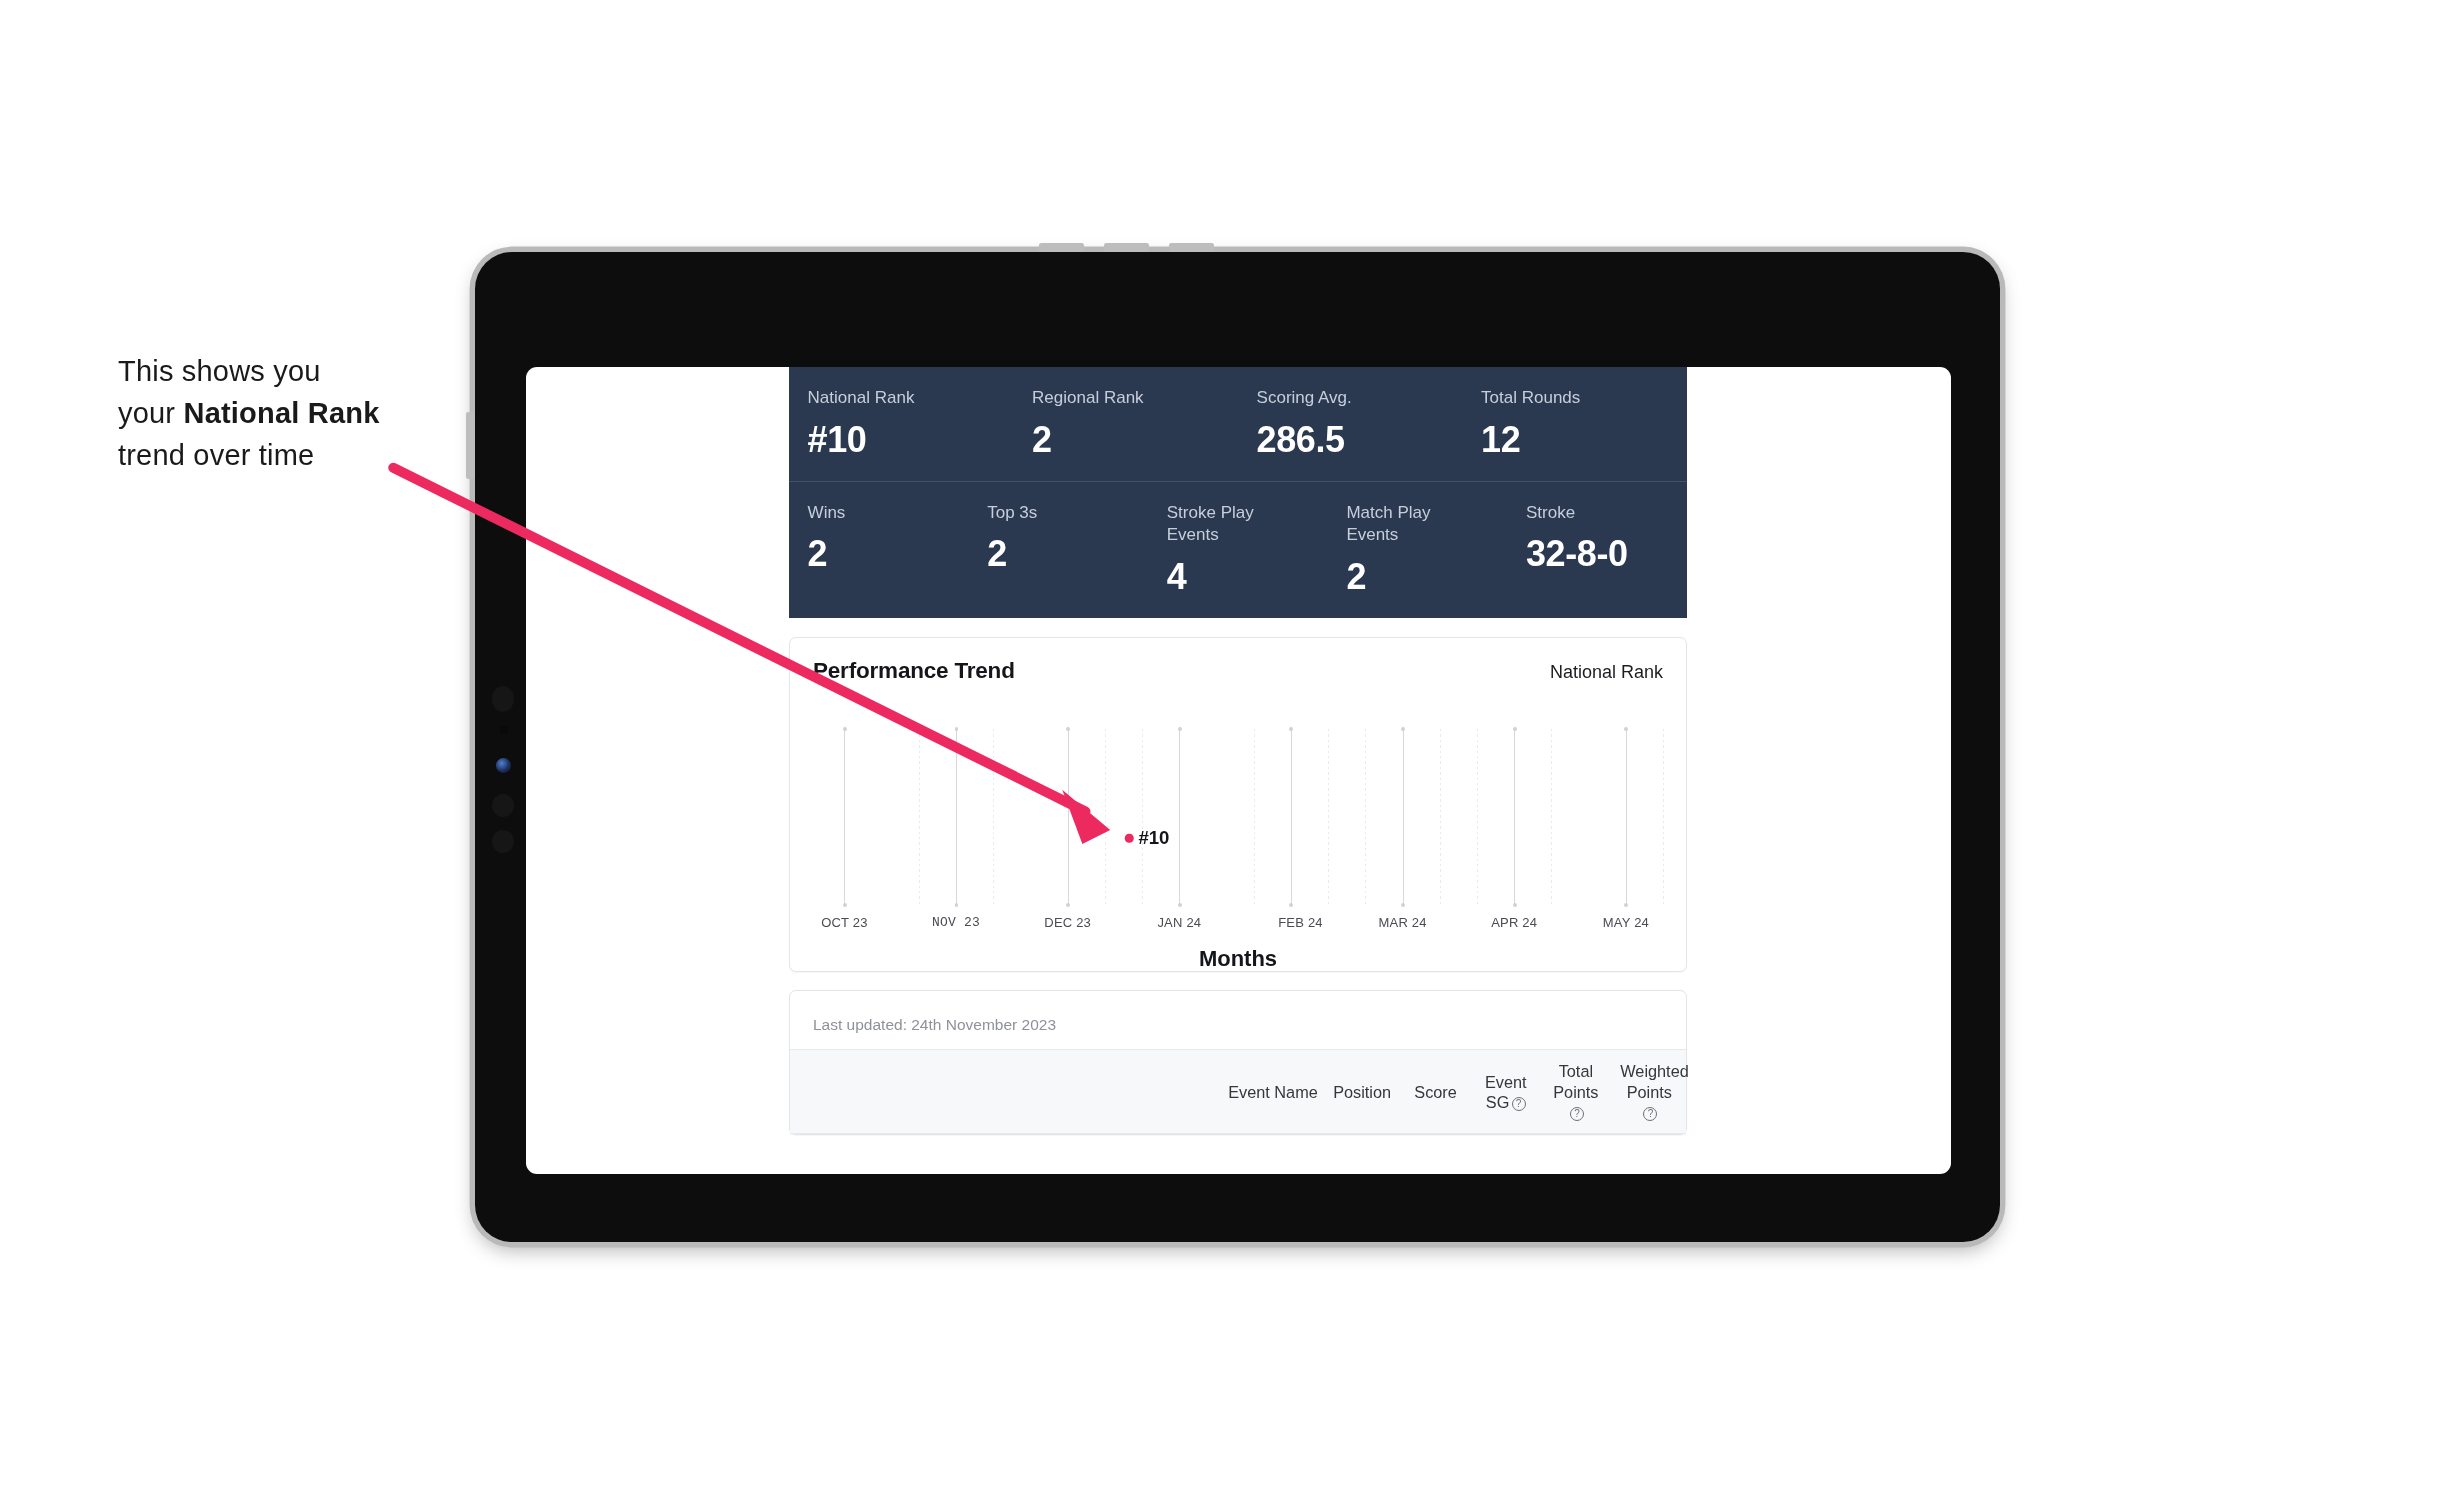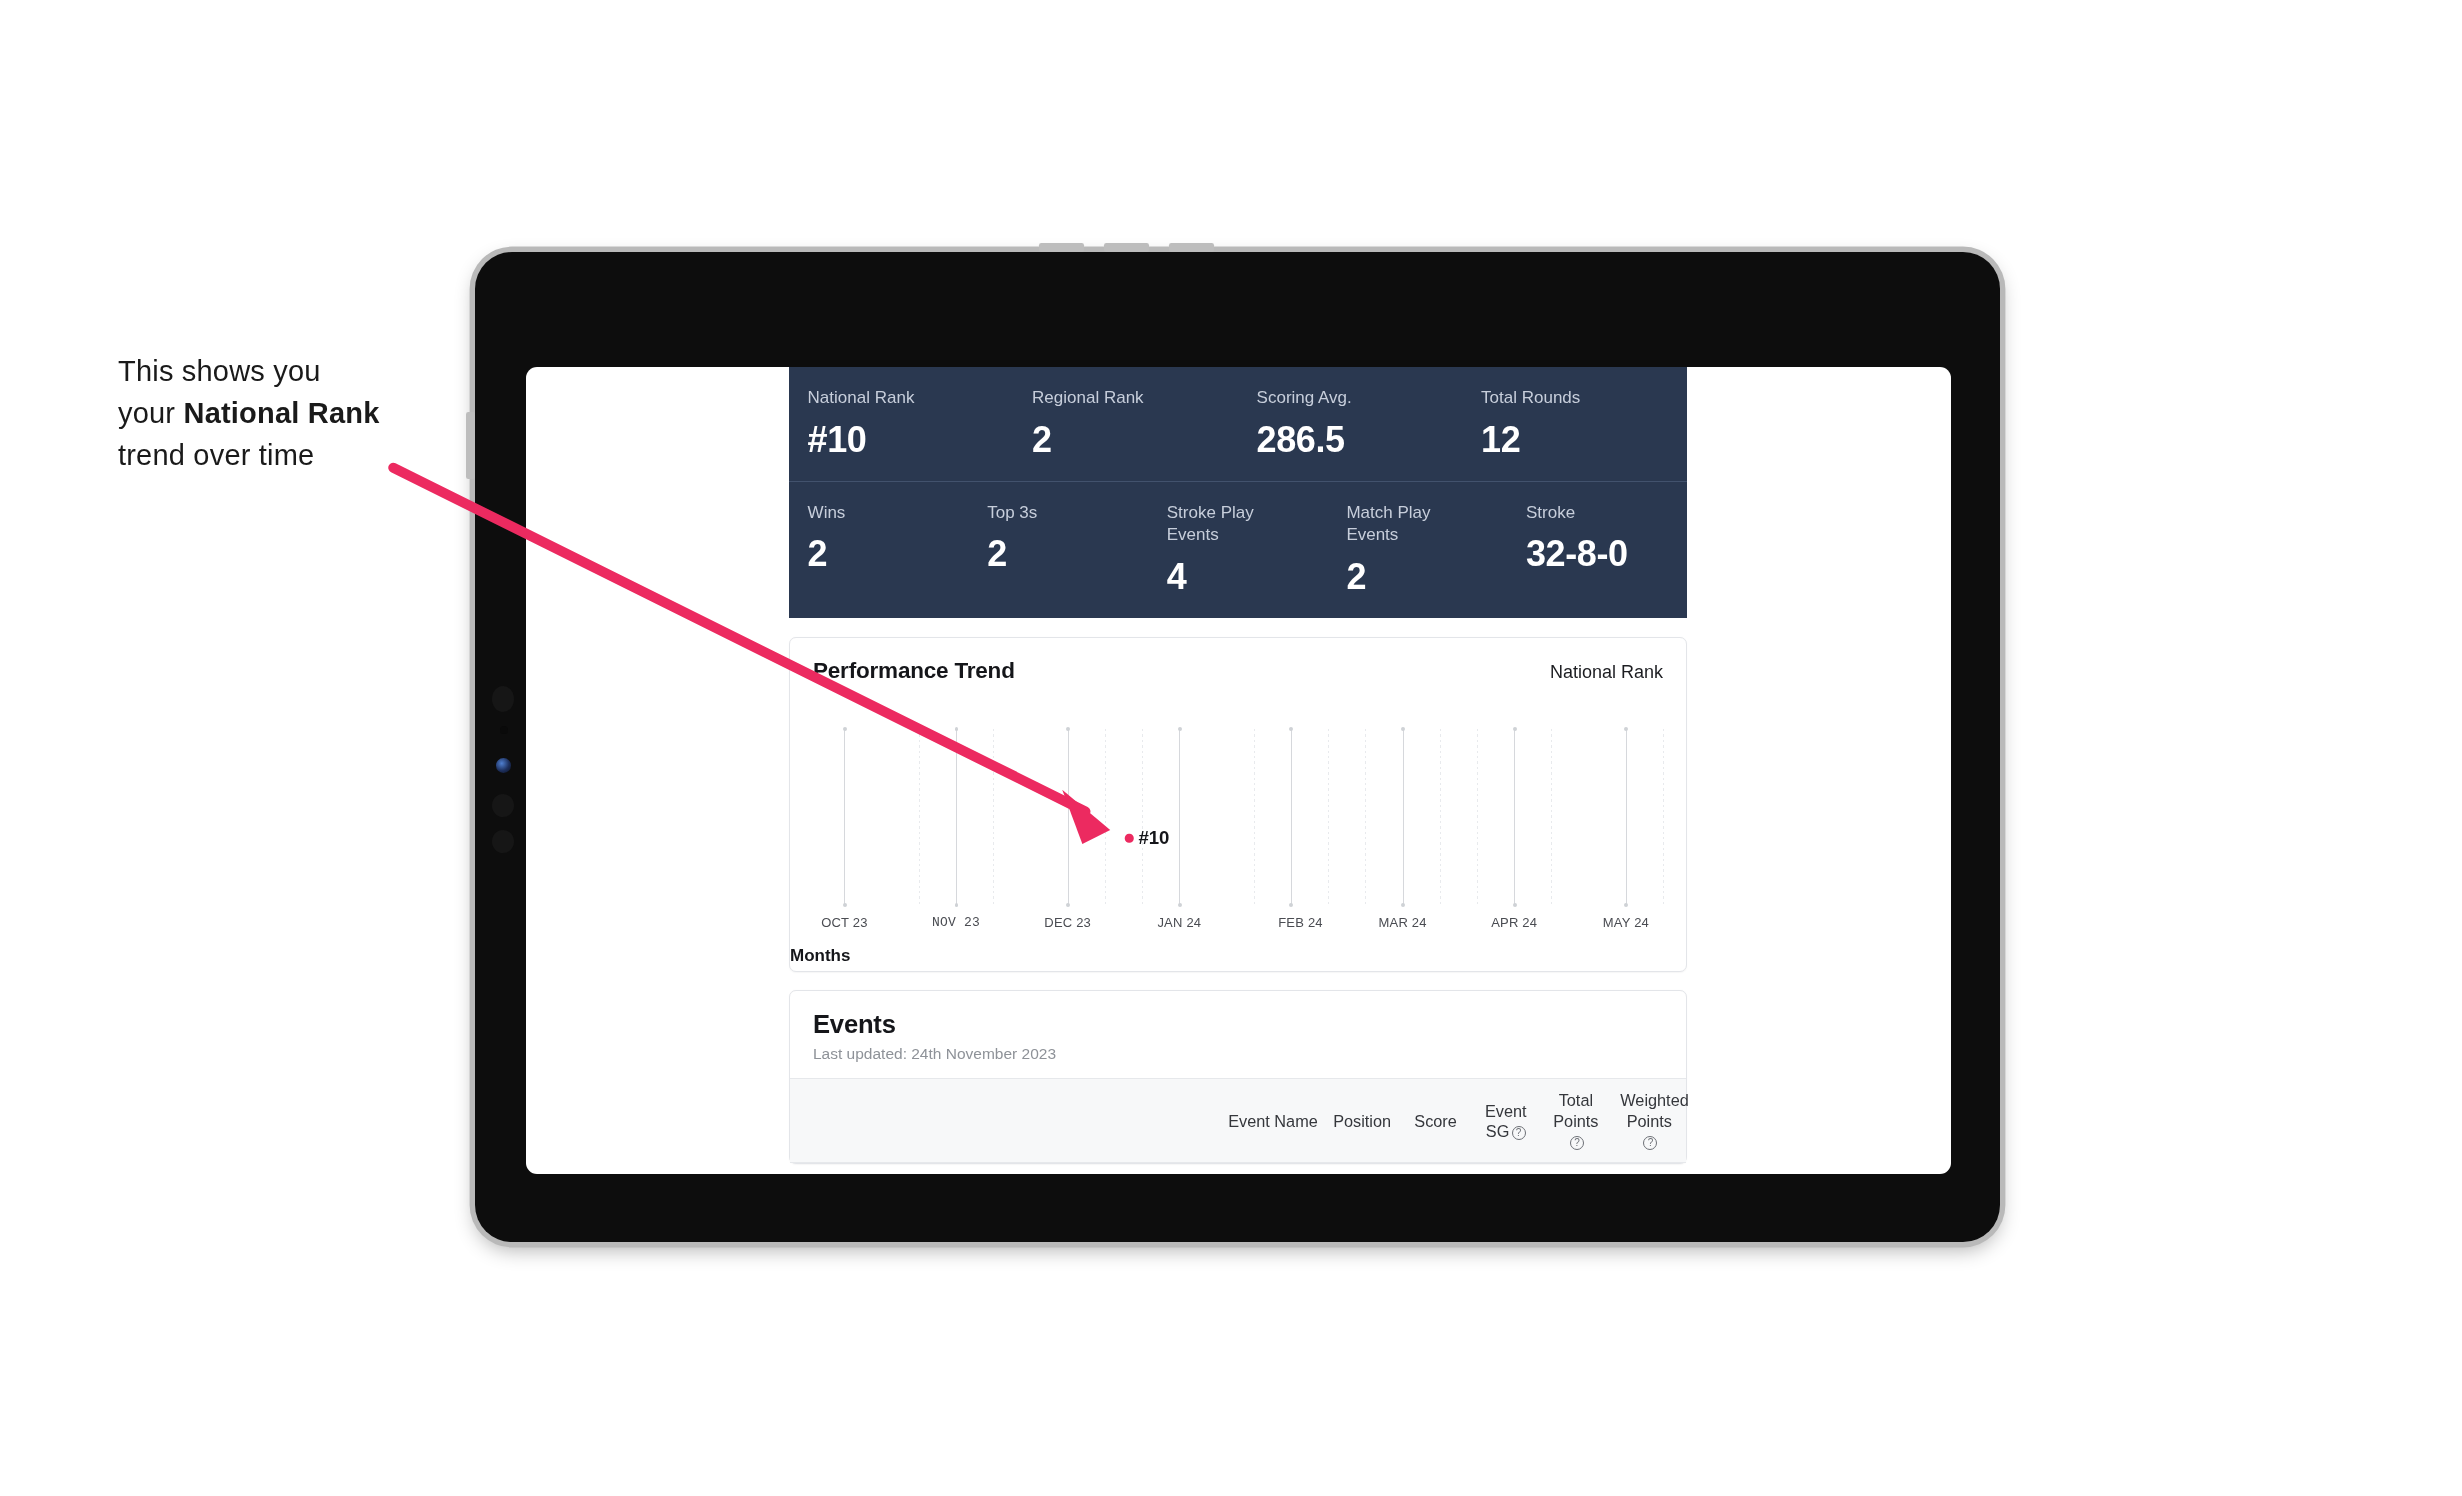--- a/index.html
+++ b/index.html
@@ -169,21 +169,22 @@
   .xtick {
     position: absolute;
     font-size: 13px; color: #4a4c52;
     transform: translateX(-50%);
     white-space: nowrap;
     letter-spacing: 0.2px;
   }
   #xaxis-title {
     position: absolute;
     left: 0; right: 0; top: 308px;
-    font-size: 17px; font-weight: 700; color: #15161a;
+    text-align: center;
+    font-size: 22px; font-weight: 700; color: #15161a;
   }
 
   
   #events-card { }
   #events-head { padding: 18.6px 23px 15.5px 23px; border-bottom: 0.8px solid #e6e8eb; }
   #events-title { font-size: 25.6px; font-weight: 700; color: #15161a; letter-spacing: -0.2px; }
   #events-updated { margin-top: 6.2px; font-size: 15.5px; color: #8e9298; }
 
   table { width: 100%; border-collapse: collapse; table-layout: fixed; }
   thead tr { background: #f7f8f9; }
@@ -332,21 +333,20 @@
             <div class="xtick" style="left: 55.6316%; padding-left: 19px;">FEB 24</div>
             <div class="xtick" style="left: 68.7895%;">MAR 24</div>
             <div class="xtick" style="left: 81.9474%;">APR 24</div>
             <div class="xtick" style="left: 95.1053%;">MAY 24</div>
           </div>
         <div id="xaxis-title">Months</div>
       </div>
 
       <div class="card" id="events-card">
         <div id="events-head">
-          <div id="events-title">Events</div>
           <div id="events-updated">Last updated: 24th November 2023</div>
         </div>
 
         <table>
           <colgroup>
             <col style="width:496px">
             <col style="width:68px">
             <col style="width:68px">
             <col style="width:62px">
             <col style="width:68px">

